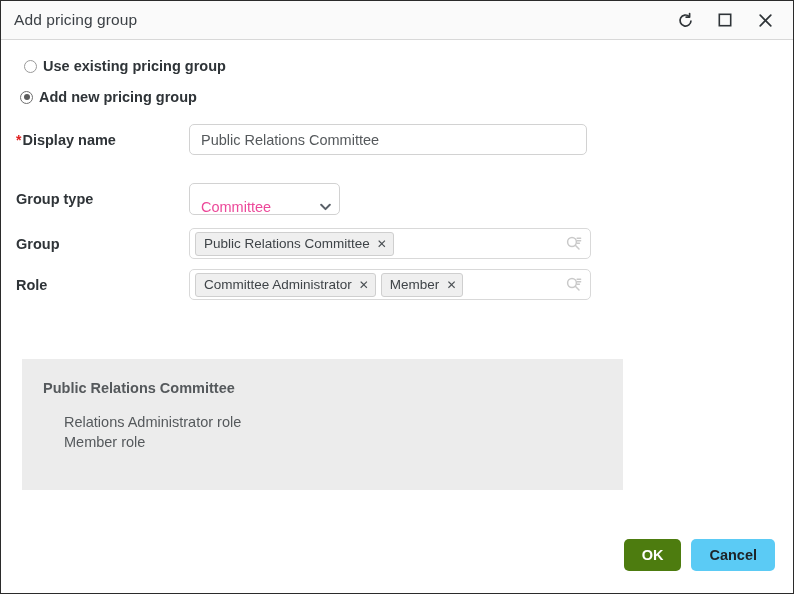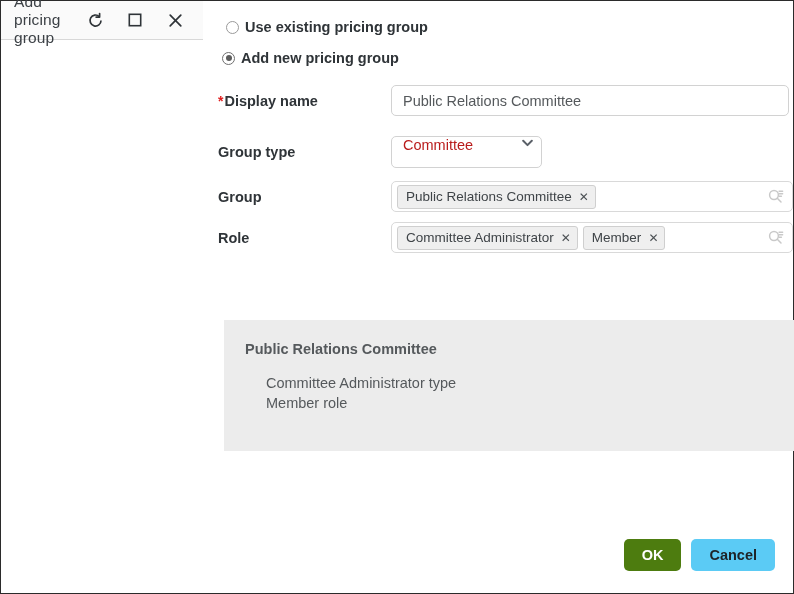--- a/index.html
+++ b/index.html
@@ -15,21 +15,21 @@
   }
 
   .window {
     position: relative;
     width: 794px;
     height: 594px;
     box-sizing: border-box;
     border: 1px solid #2b2b2b;
     background: #ffffff;
     display: flex;
-    flex-direction: row;
+    flex-direction: column;
   }
 
   
   .titlebar {
     height: 39px;
     min-height: 39px;
     background: #fafafa;
     border-bottom: 1px solid #d8d8d8;
     display: flex;
     align-items: center;
@@ -131,24 +131,24 @@
   }
 
   .select-box {
     width: 151px;
     height: 32px;
     box-sizing: border-box;
     border: 1px solid #d2d2d2;
     border-radius: 5px;
     background: #ffffff;
     font-size: 14.5px;
-    color: #b91c1c;
-    display: flex;
-    align-items: flex-start;
-    padding: 0 8px 0 11px;
+    color: #ec4899;
+    display: flex;
+    align-items: center;
+    padding: 16px 8px 0 11px;
   }
   .select-value { flex: 1; }
   .chev {
     width: 11px;
     height: 11px;
     color: #5a6068;
     display: flex;
     align-items: center;
     justify-content: center;
   }
@@ -305,21 +305,21 @@
     </div>
 
     <div class="field-row" style="margin-top:19px;">
       <div class="label-cell">
         <span class="req-star">*</span>
         <span>Display name</span>
       </div>
       <input class="text-input" type="text" value="Public Relations Committee" style="">
     </div>
 
-    <div class="field-row" style="margin-top:20px;">
+    <div class="field-row" style="margin-top:28px;">
       <div class="label-cell">
         <span>Group type</span>
       </div>
       <div class="select-box">
         <span class="select-value">Committee</span>
         <span class="chev">
           <svg width="11" height="8" viewBox="0 0 11 8" fill="none" stroke="currentColor" stroke-width="2" stroke-linecap="round" stroke-linejoin="round">
             <path d="M1.2 1.8 L5.5 6.1 L9.8 1.8"></path>
           </svg>
         </span>
@@ -368,21 +368,21 @@
             <path d="M10.3 10.3 L14 14" stroke-linecap="round"></path>
             <path d="M12.1 3.2 H15.6 M12.1 5.7 H15.6 M12.1 8.2 H14.4" stroke-linecap="round"></path>
           </svg>
         </span>
       </div>
     </div>
 
     <div class="summary">
       <div class="summary-title">Public Relations Committee</div>
       <div class="summary-roles">
-        <div class="summary-role">Committee Administrator type</div>
+        <div class="summary-role">Relations Administrator role</div>
         <div class="summary-role">Member role</div>
       </div>
     </div>
 
     <div class="footer">
       <button class="btn btn-ok">OK</button>
       <button class="btn btn-cancel">Cancel</button>
     </div>
 
   </div>

